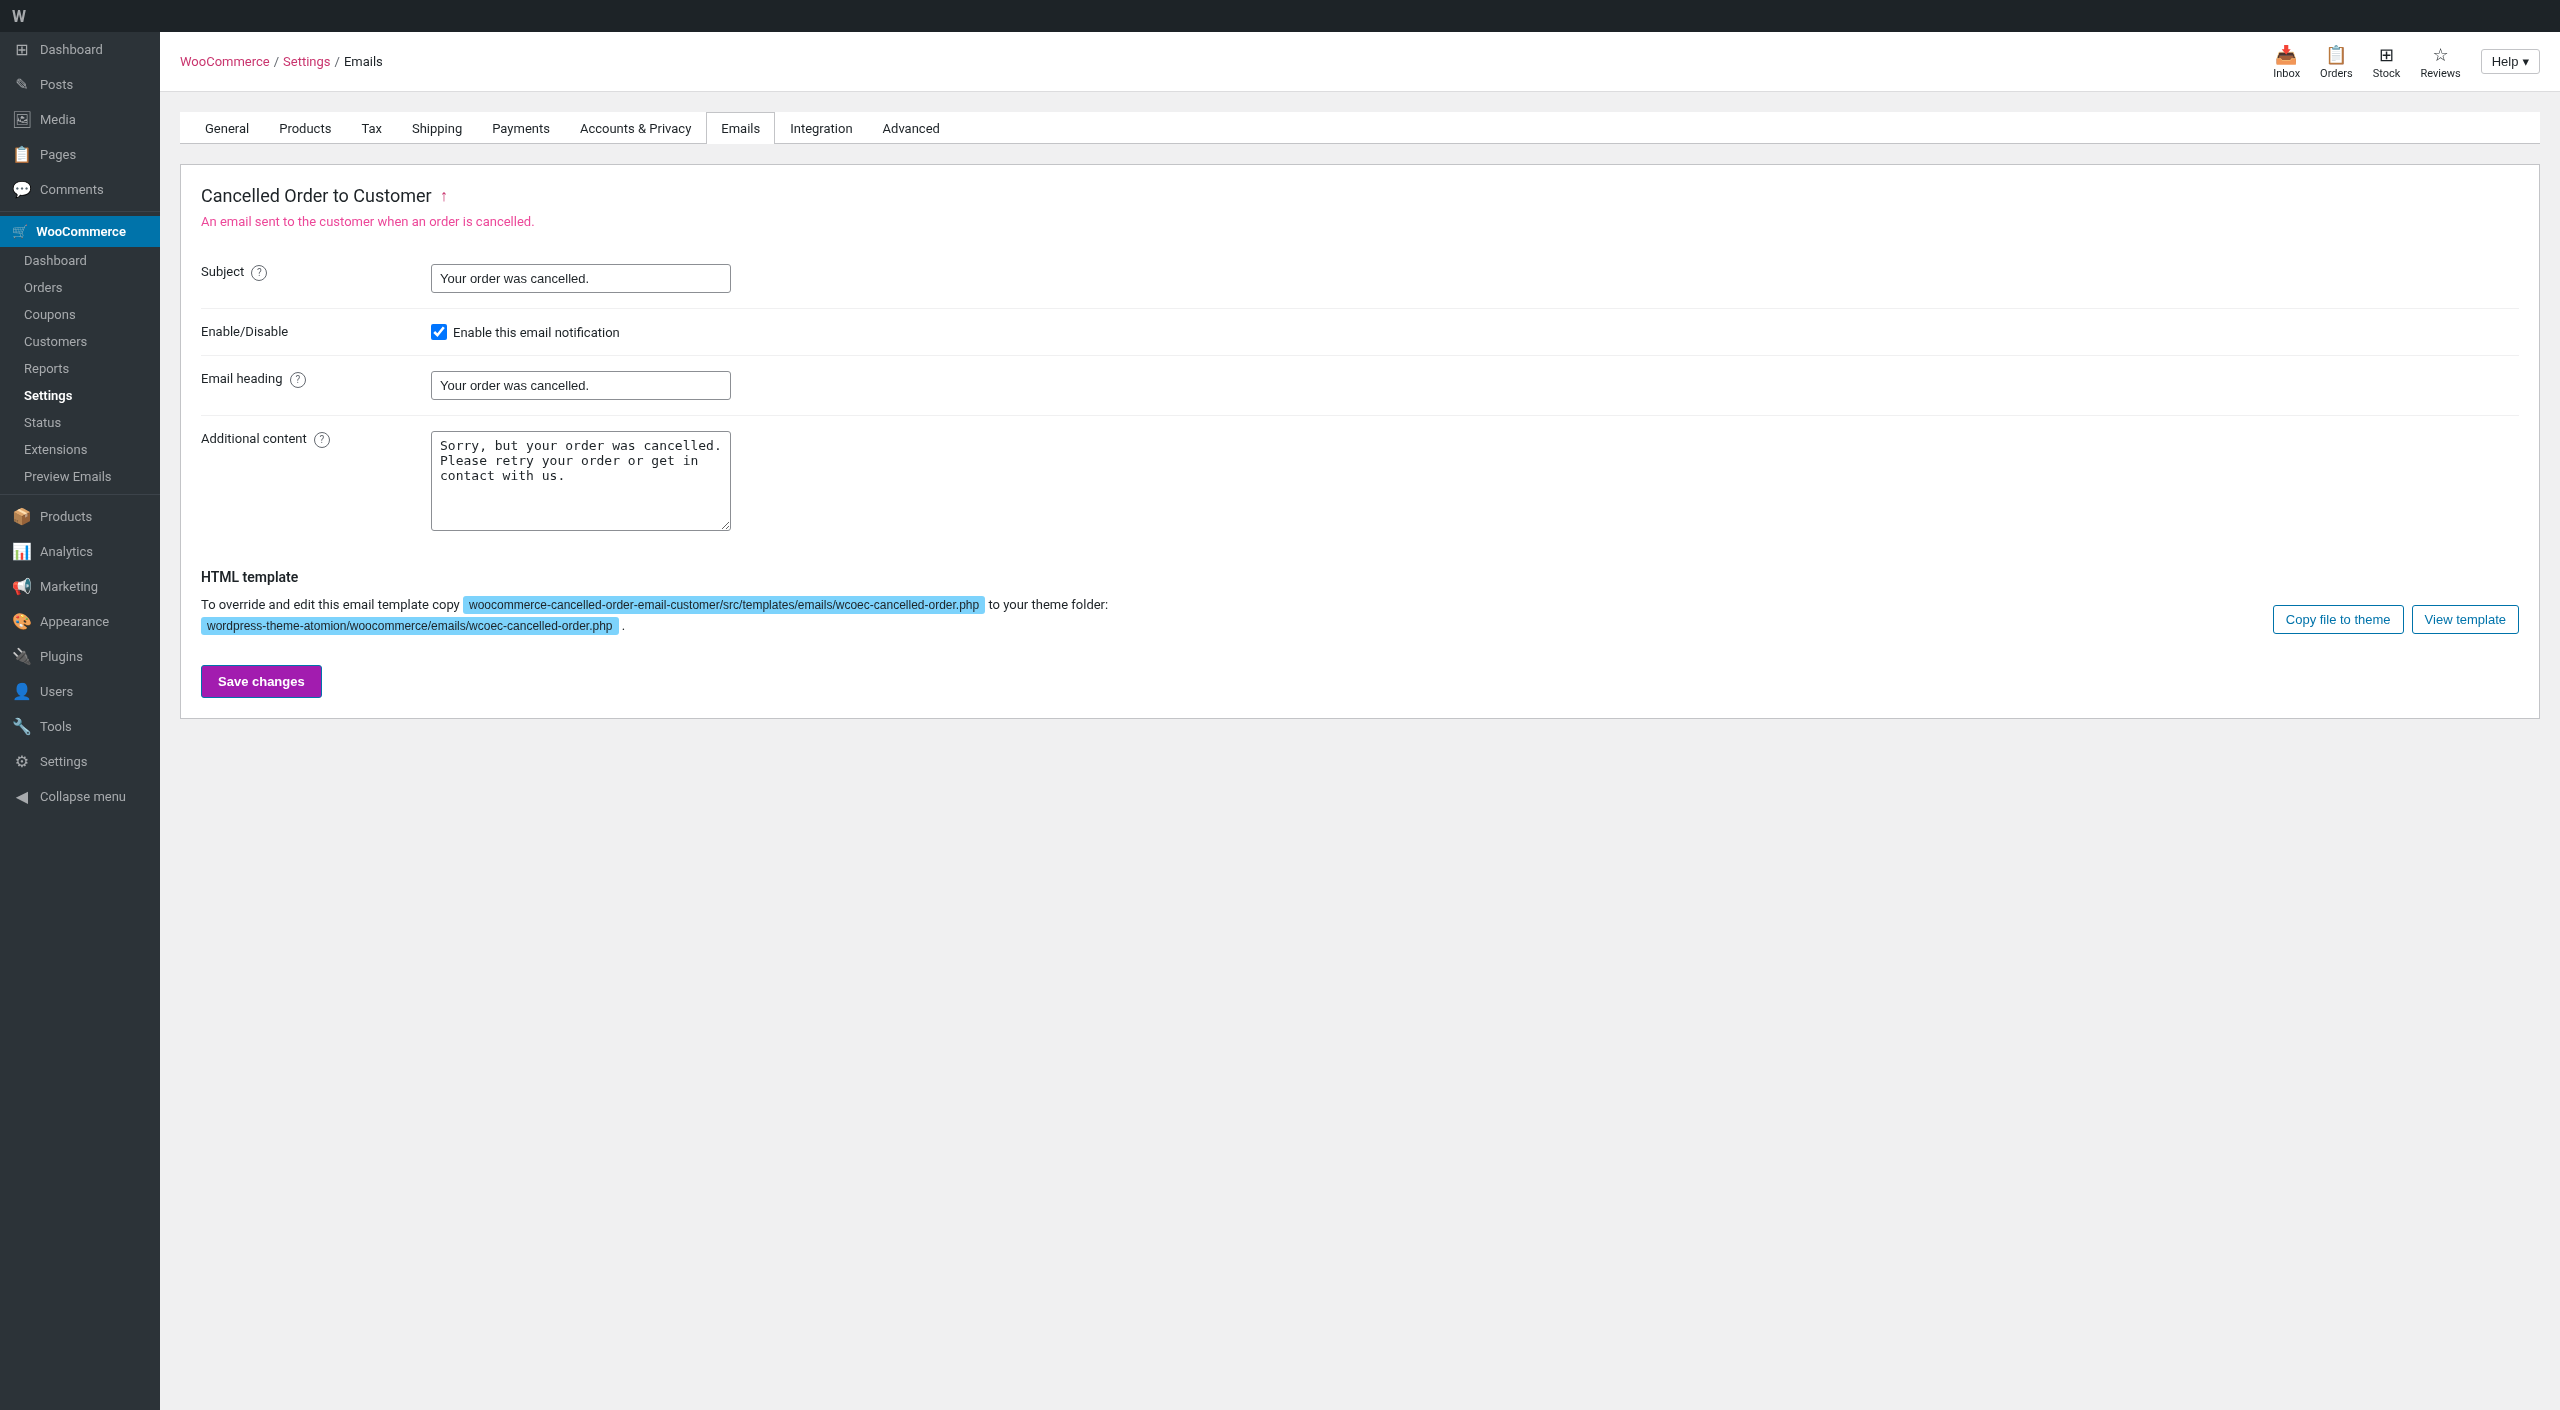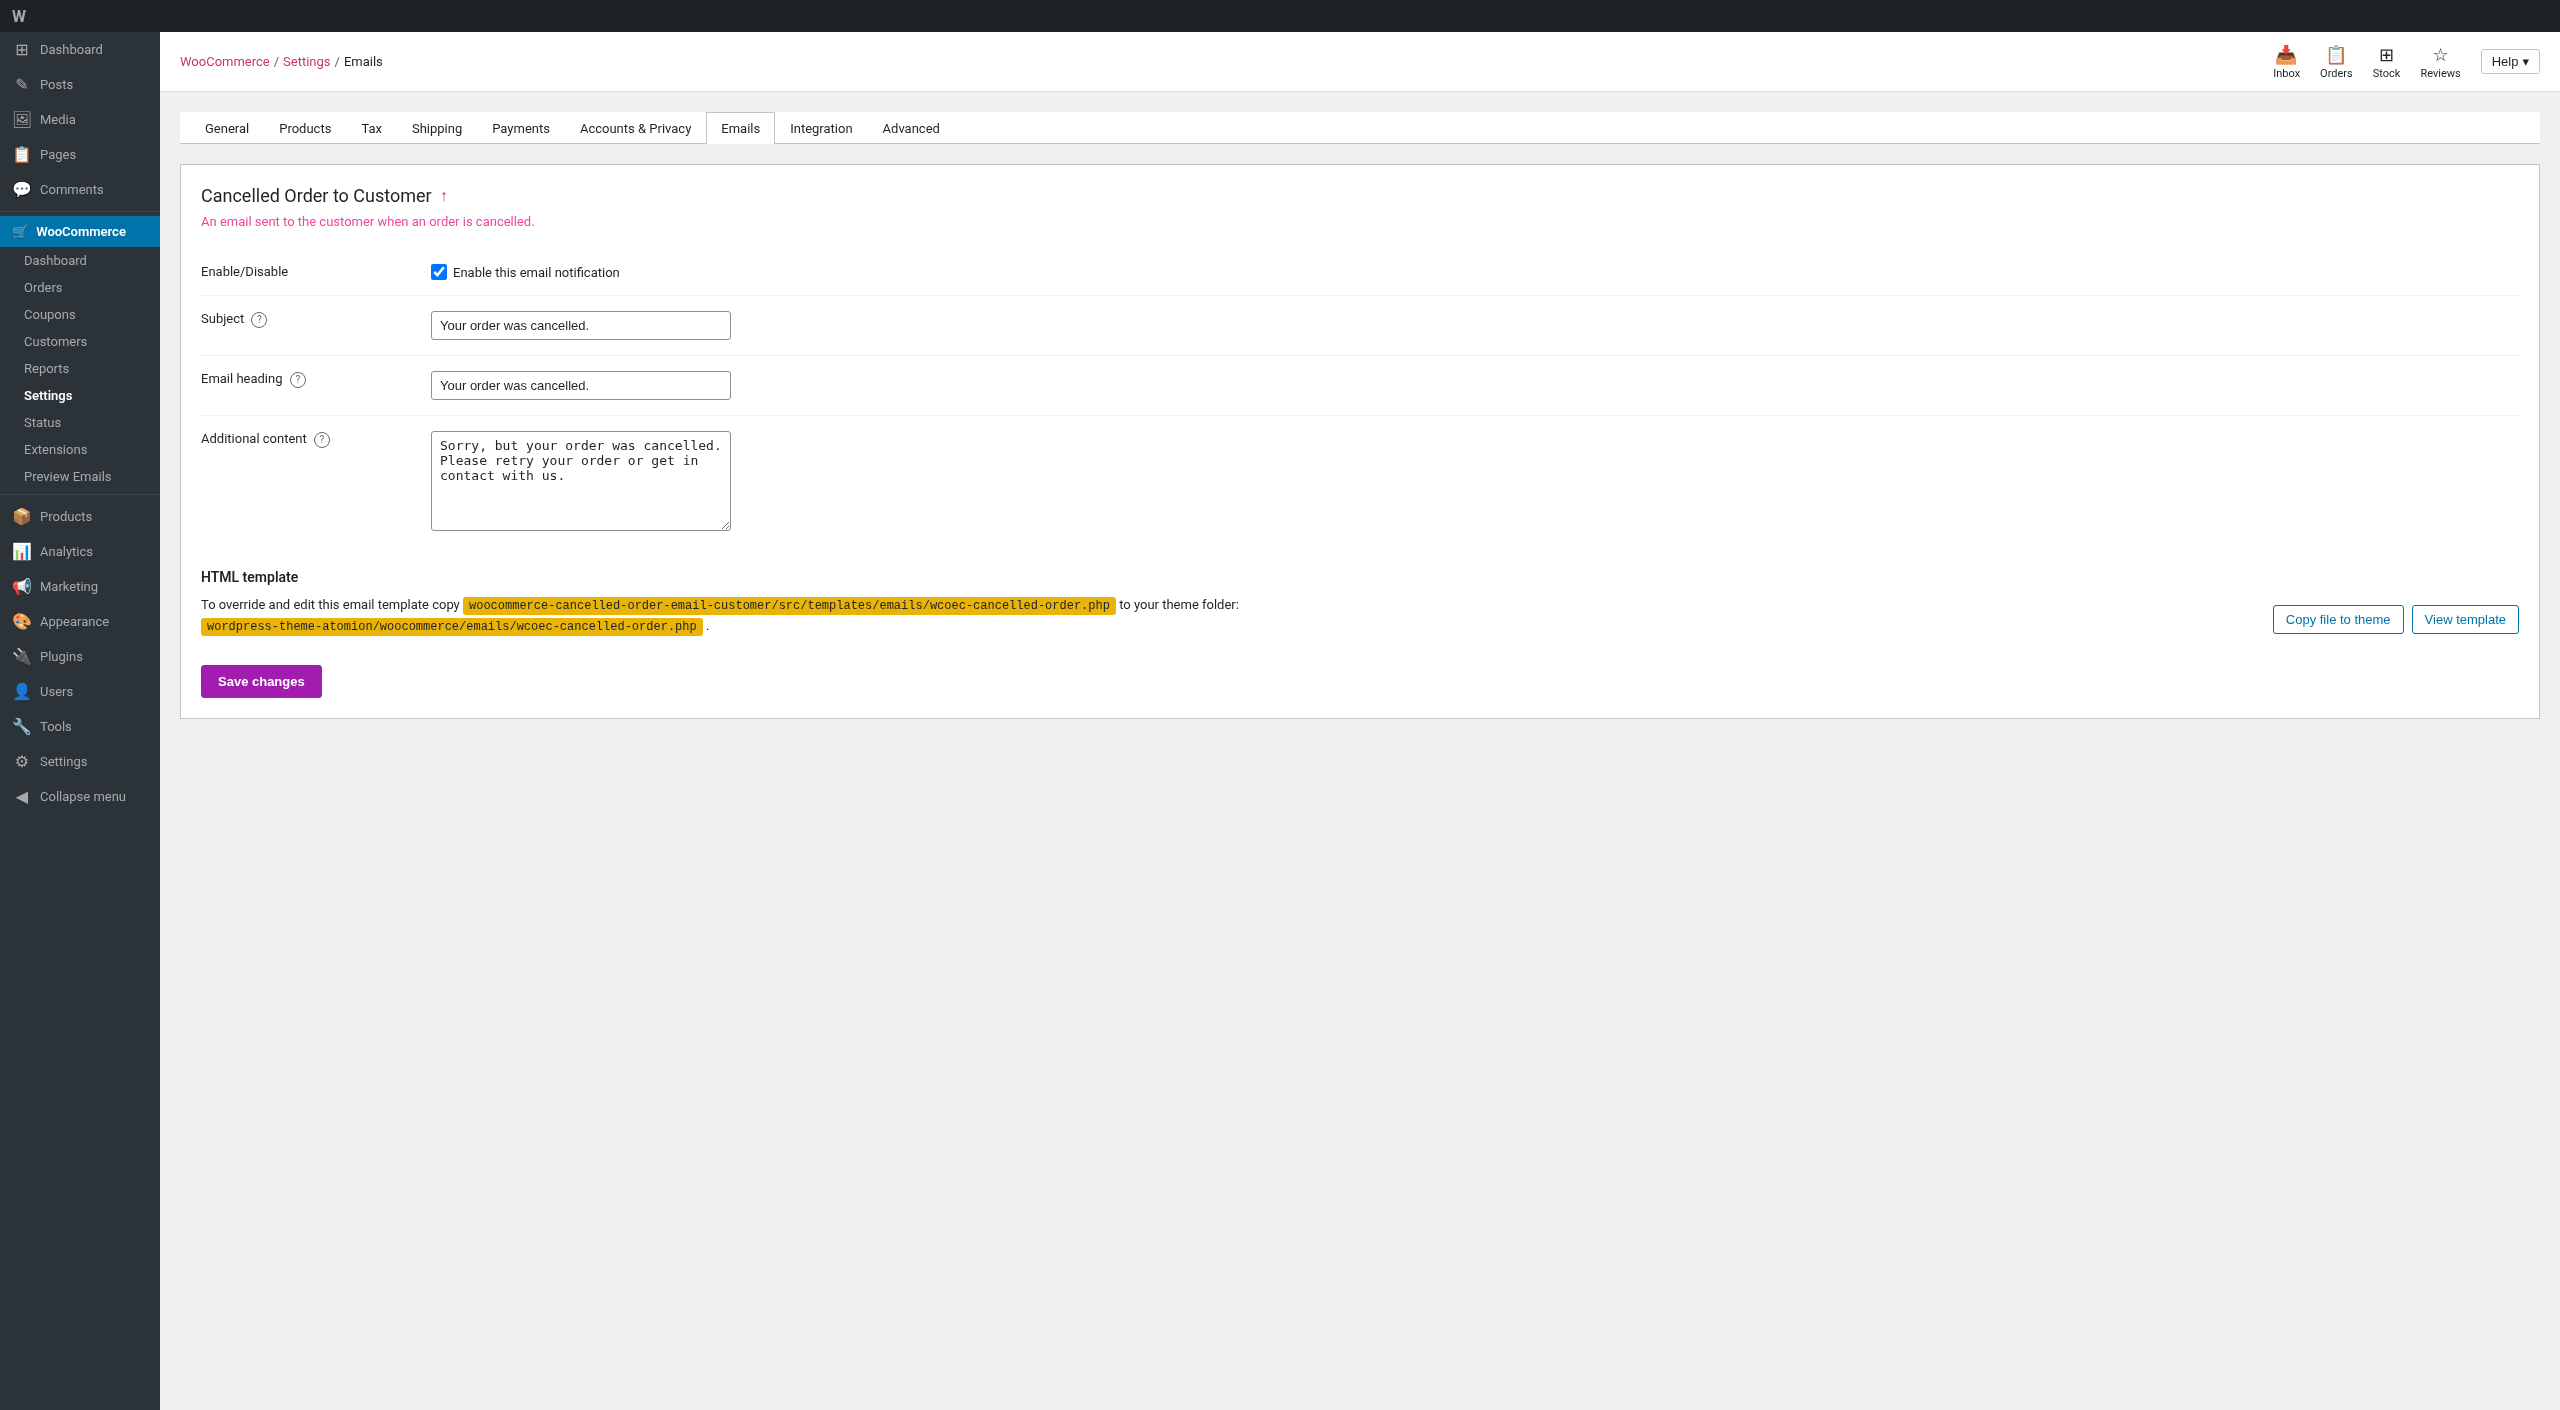--- a/index.html
+++ b/index.html
@@ -244,24 +244,24 @@
     .checkbox-label input[type="checkbox"] {
       width: 16px;
       height: 16px;
     }
 
     
     .template-section { margin-top: 20px; }
     .template-title { font-size: 14px; font-weight: 600; margin-bottom: 10px; }
     .template-desc { font-size: 13px; color: #1d2327; margin-bottom: 8px; line-height: 1.6; }
     .template-desc code {
-      background: #eab308;
+      background: #7dd3fc;
       padding: 2px 6px;
       border-radius: 3px;
-      font-family: Liberation Mono, monospace;
+      font-family: Liberation Sans, sans-serif;
       font-size: 12px;
     }
     .template-actions { display: flex; gap: 8px; margin-top: 10px; }
 
     .btn-secondary {
       background: #fff;
       border: 1px solid #0073aa;
       color: #0073aa;
       padding: 6px 12px;
       border-radius: 3px;
@@ -431,37 +431,37 @@
           <span>Cancelled Order to Customer</span>
           <span class="back-icon" title="Back to emails">↑</span>
         </h2>
         <p class="section-desc">An email sent to the customer when an order is cancelled.</p>
 
         <table class="form-table">
 
           <tbody>
               <tr>
             <th>
+              <label>Subject</label>
+              <span class="help-icon">?</span>
+            </th>
+            <td>
+              <input type="text" class="form-input" value="Your order was cancelled." style="">
+            </td>
+          </tr>
+
+          <tr>
+            <th>
               <label>Enable/Disable</label>
             </th>
             <td>
               <label class="checkbox-label">
                 <input type="checkbox" checked="" style="">
                 <span>Enable this email notification</span>
               </label>
-            </td>
-          </tr>
-
-          <tr>
-            <th>
-              <label>Subject</label>
-              <span class="help-icon">?</span>
-            </th>
-            <td>
-              <input type="text" class="form-input" value="Your order was cancelled." style="">
             </td>
           </tr>
 
           <tr>
             <th>
               <label>Email heading</label>
               <span class="help-icon">?</span>
             </th>
             <td>
               <input type="text" class="form-input" value="Your order was cancelled." style="">

